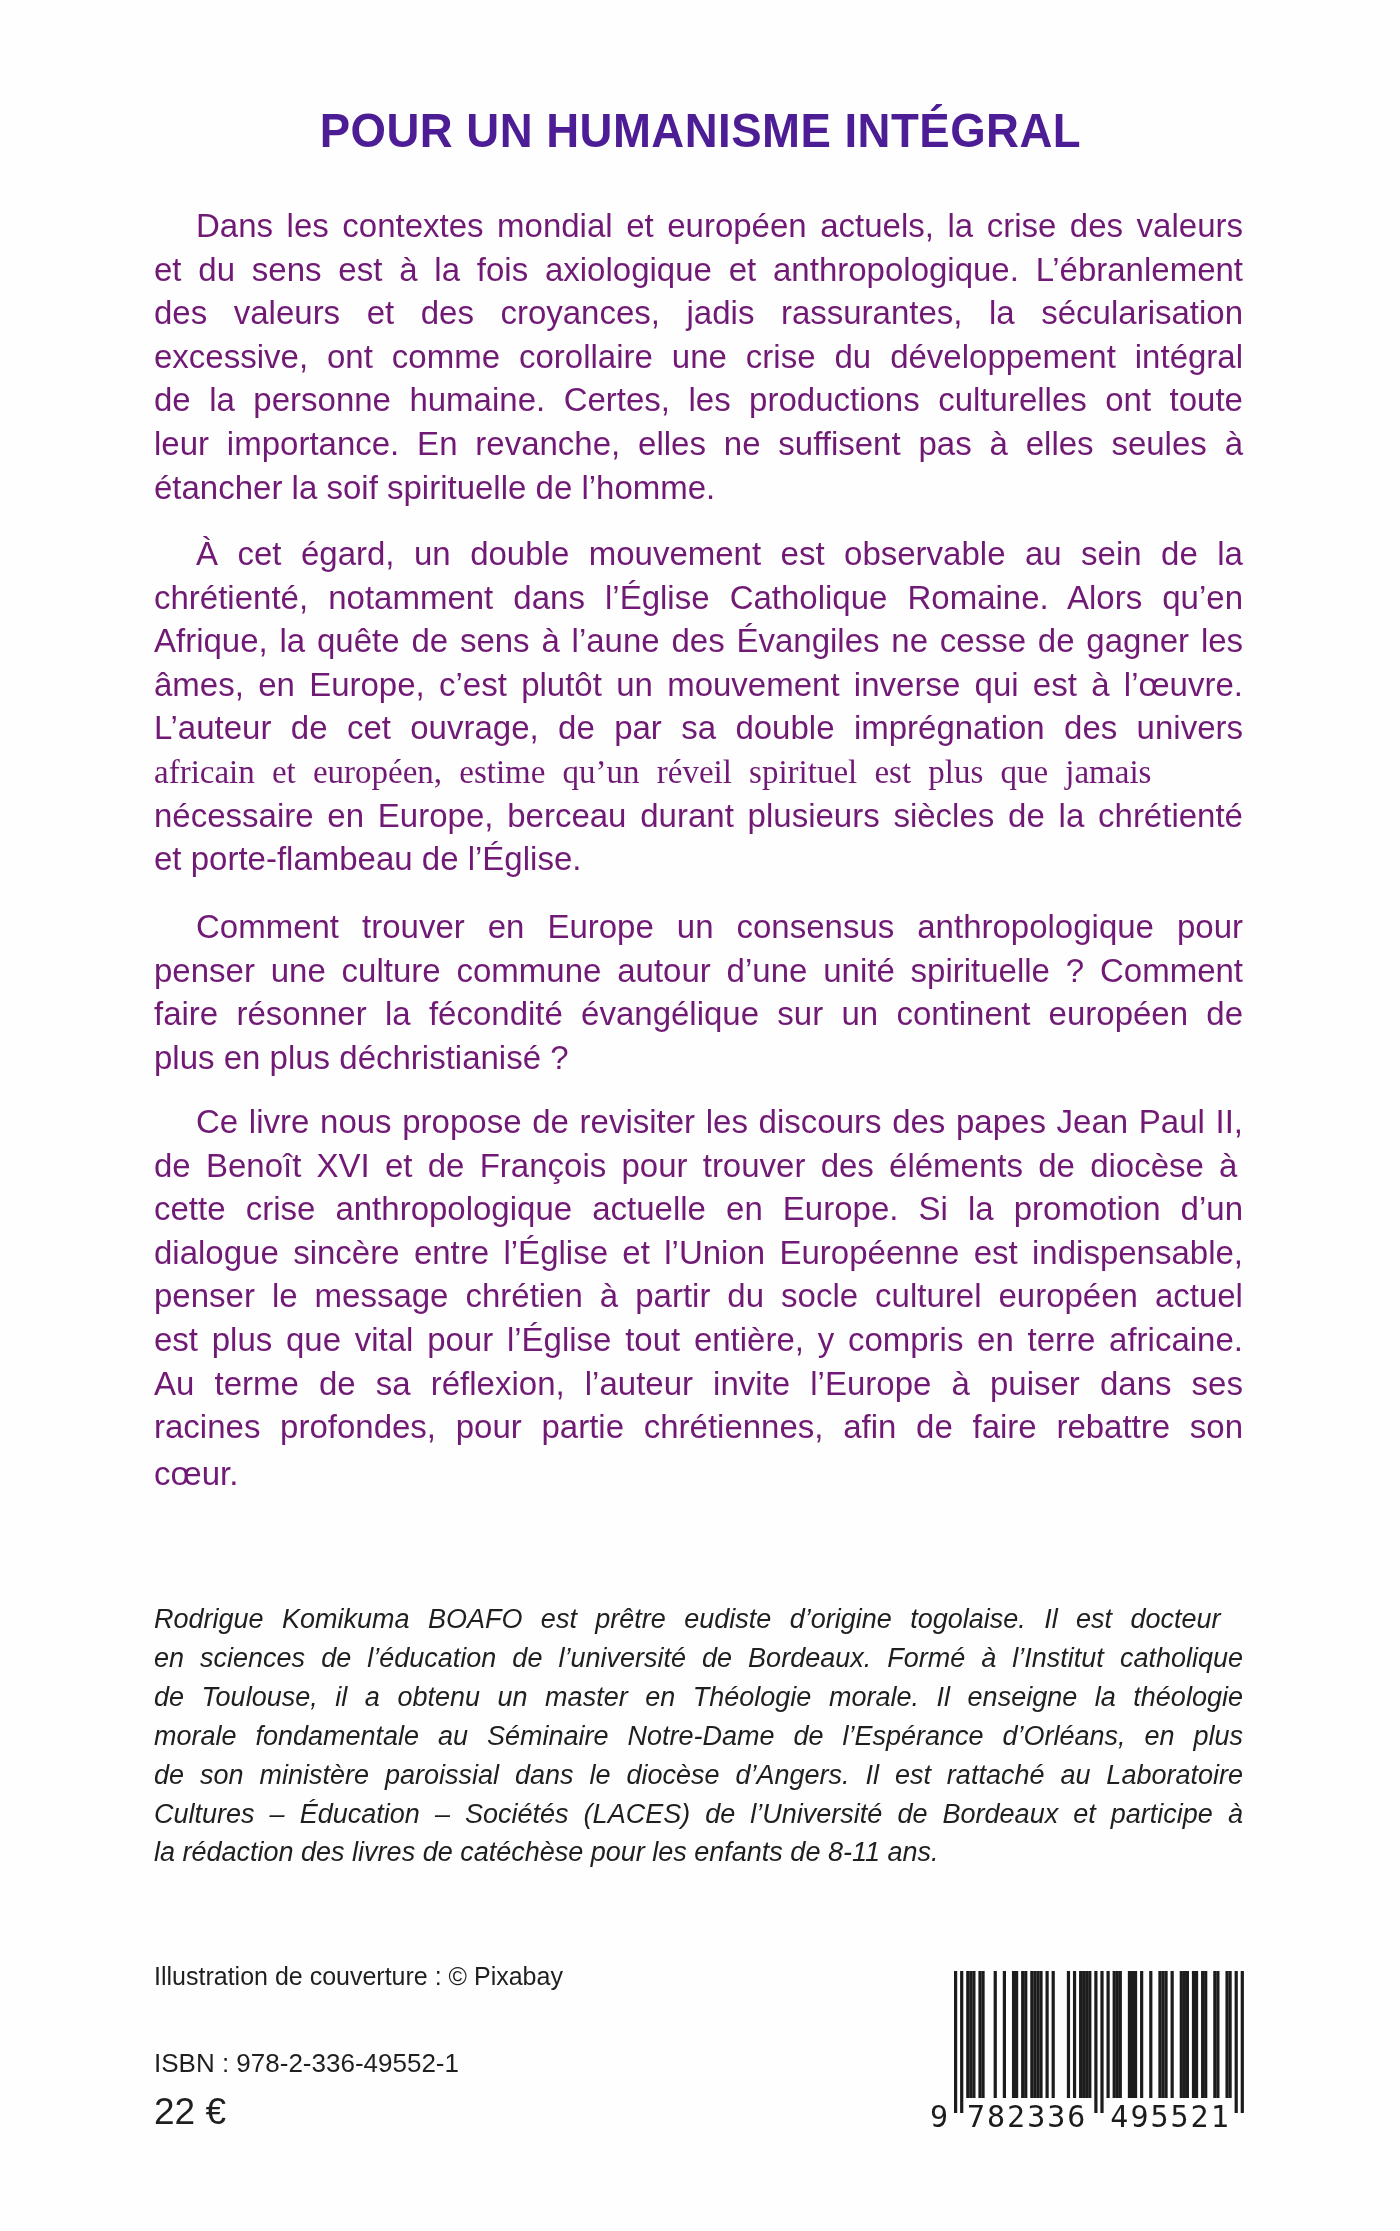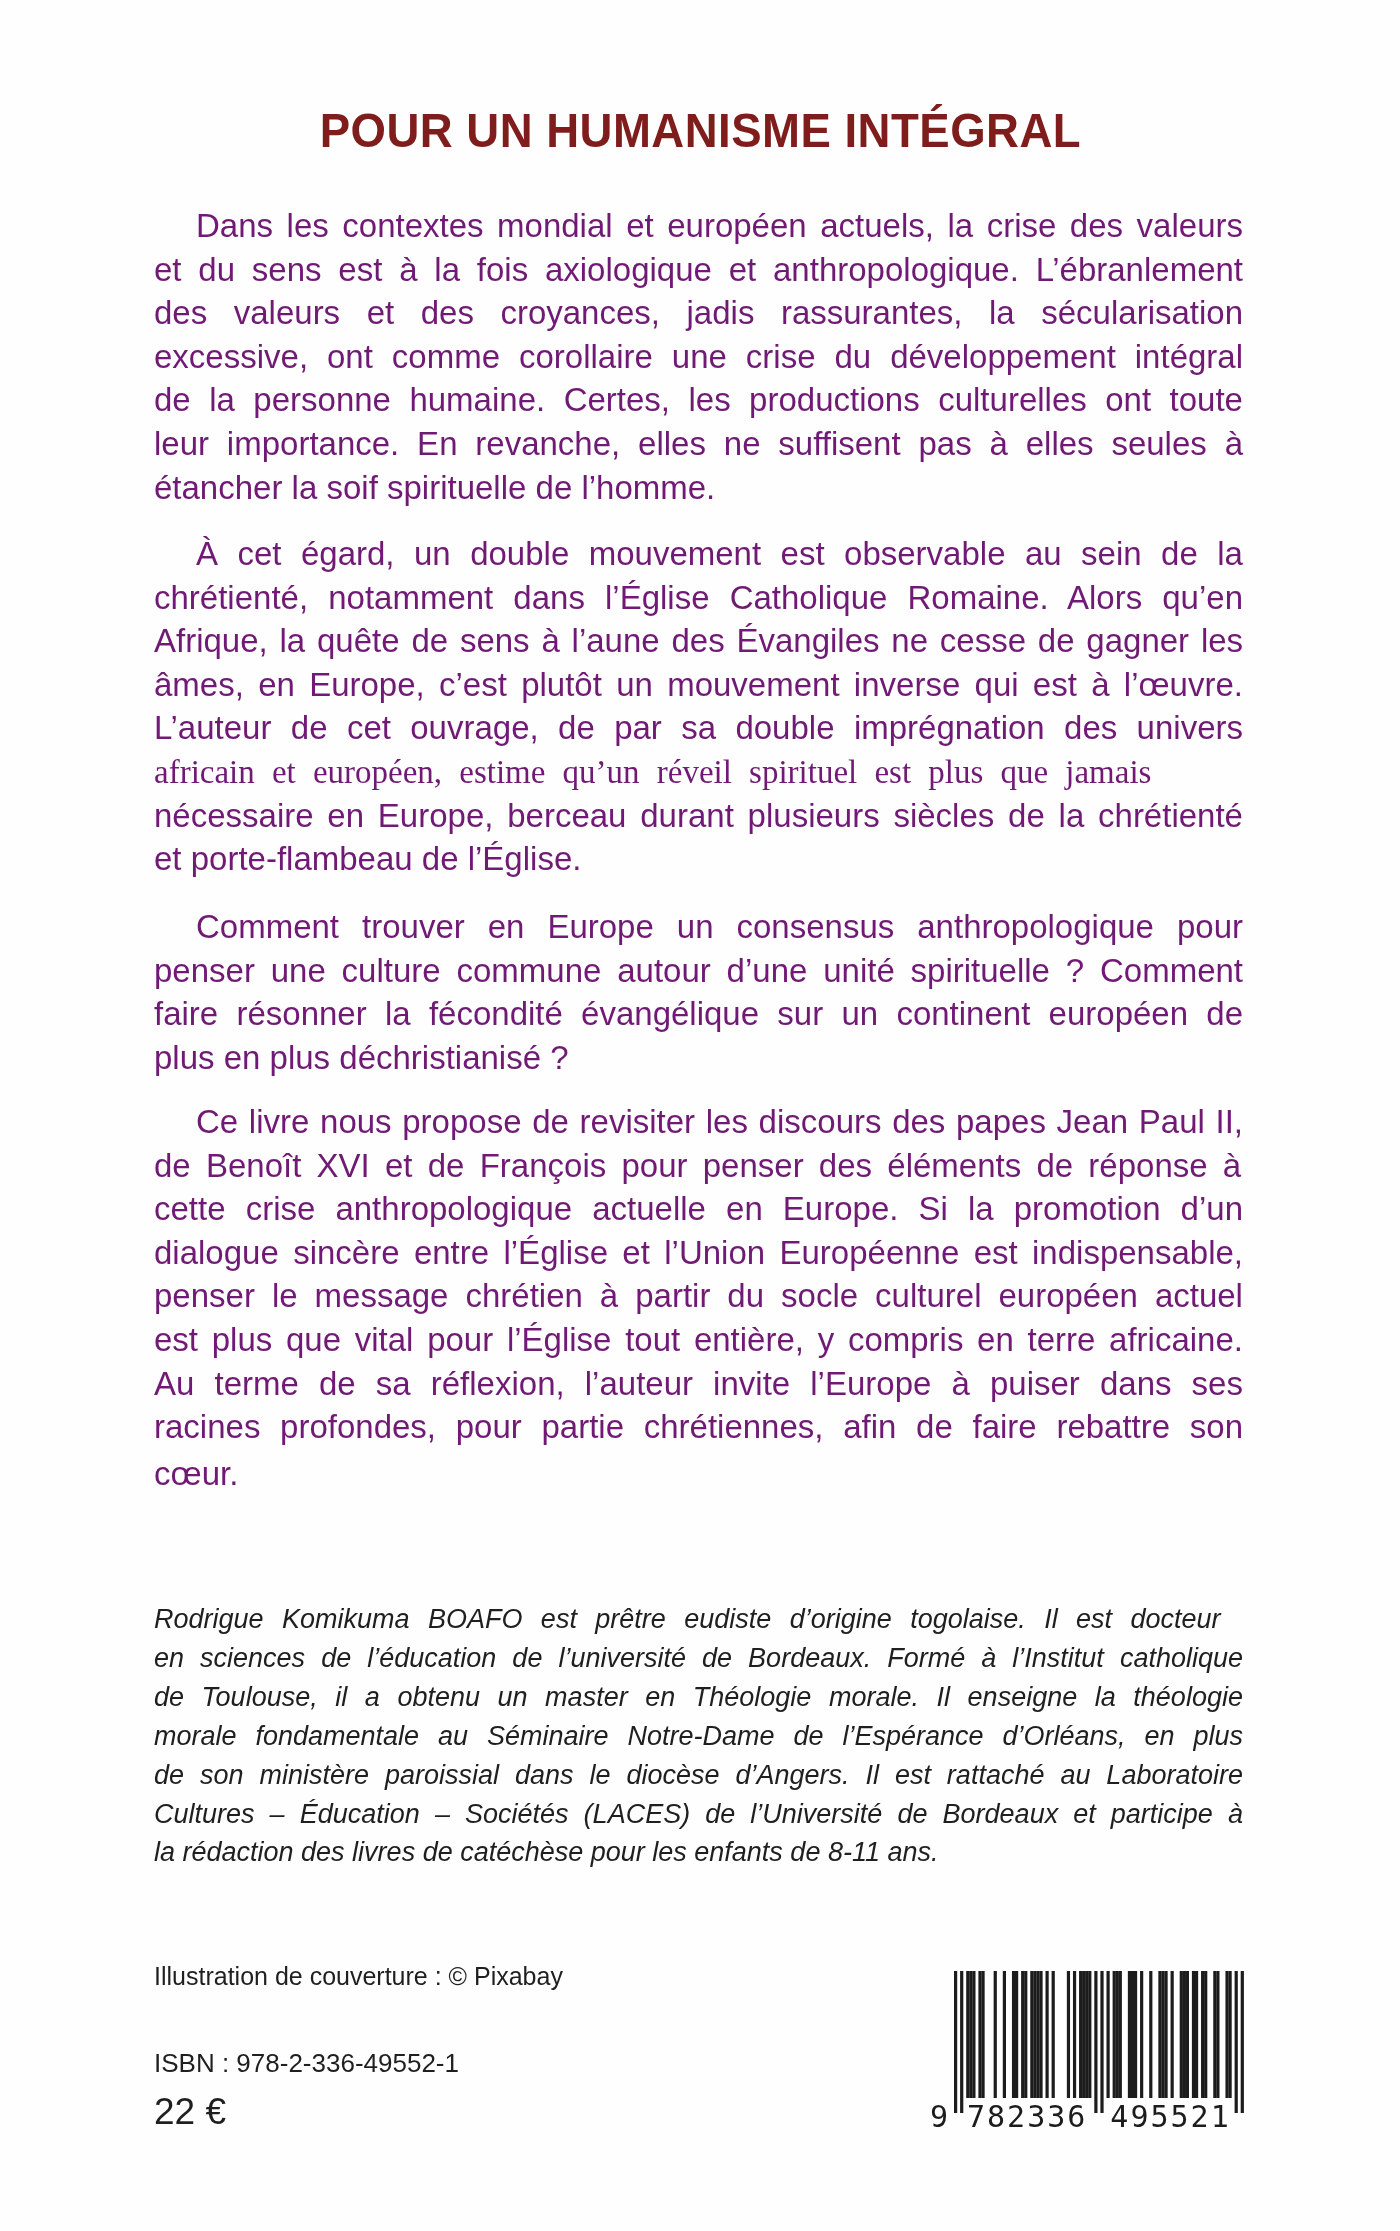--- a/index.html
+++ b/index.html
@@ -4,21 +4,21 @@
 <style>
   html, body { margin: 0; padding: 0; background: #ffffff; }
   body { width: 1400px; height: 2231px; position: relative; overflow: hidden; color: #1e1e1e; }
   .page { position: absolute; left: 0; top: 0; width: 1400px; height: 2231px; background: #fefefe; }
 
   .title {
     position: absolute; left: 0; width: 1400px; top: 100px;
     text-align: center;
     font-family: "Liberation Sans", sans-serif; font-weight: bold;
     font-size: 49px; letter-spacing: 0.5px; line-height: 60px;
-    color: #7f1d1d;
+    color: #4c1d95;
   }
   .title span { display: inline-block; transform: scaleX(0.93); transform-origin: center; }
 
   .text-block { position: absolute; left: 154px; width: 1089px; }
   .line {
     position: absolute; left: 0; width: 1089px; height: 44px;
     white-space: nowrap;
   }
   .line .inner { display: inline-block; transform-origin: left bottom; white-space: nowrap; }
 
@@ -59,21 +59,21 @@
       <div class="line" style="top: 662.8px; padding-left: 0px; width: 1089px;"><span class="inner" style="word-spacing: 5.12px;">âmes, en Europe, c’est plutôt un mouvement inverse qui est à l’œuvre.</span></div>
       <div class="line" style="top: 706.4px; padding-left: 0px; width: 1089px;"><span class="inner" style="word-spacing: 10.2px;">L’auteur de cet ouvrage, de par sa double imprégnation des univers</span></div>
       <div class="line" style="top: 750px; padding-left: 0px; width: 1089px;"><span class="inner" style="word-spacing: 8.93px; font-family: Liberation Serif, serif;">africain et européen, estime qu’un réveil spirituel est plus que jamais</span></div>
       <div class="line" style="top: 793.6px; padding-left: 0px; width: 1089px;"><span class="inner" style="word-spacing: 4.61px;">nécessaire en Europe, berceau durant plusieurs siècles de la chrétienté</span></div>
       <div class="line" style="top: 837.2px; padding-left: 0px; width: 1089px;"><span class="inner">et porte-flambeau de l’Église.</span></div>
       <div class="line" style="top: 905px; padding-left: 42px; width: 1047px;"><span class="inner" style="word-spacing: 13.82px;">Comment trouver en Europe un consensus anthropologique pour</span></div>
       <div class="line" style="top: 948.6px; padding-left: 0px; width: 1089px;"><span class="inner" style="word-spacing: 6.66px;">penser une culture commune autour d’une unité spirituelle ? Comment</span></div>
       <div class="line" style="top: 992.2px; padding-left: 0px; width: 1089px;"><span class="inner" style="word-spacing: 9.09px;">faire résonner la fécondité évangélique sur un continent européen de</span></div>
       <div class="line" style="top: 1035.8px; padding-left: 0px; width: 1089px;"><span class="inner">plus en plus déchristianisé ?</span></div>
       <div class="line" style="top: 1100px; padding-left: 42px; width: 1047px;"><span class="inner" style="word-spacing: 1.5px;">Ce livre nous propose de revisiter les discours des papes Jean Paul II,</span></div>
-      <div class="line" style="top: 1143.6px; padding-left: 0px; width: 1089px;"><span class="inner" style="word-spacing: 6.06px;">de Benoît XVI et de François pour penser des éléments de réponse à</span></div>
+      <div class="line" style="top: 1143.6px; padding-left: 0px; width: 1089px;"><span class="inner" style="word-spacing: 6.06px;">de Benoît XVI et de François pour trouver des éléments de diocèse à</span></div>
       <div class="line" style="top: 1187.2px; padding-left: 0px; width: 1089px;"><span class="inner" style="word-spacing: 10.93px;">cette crise anthropologique actuelle en Europe. Si la promotion d’un</span></div>
       <div class="line" style="top: 1230.8px; padding-left: 0px; width: 1089px;"><span class="inner" style="word-spacing: 5.19px;">dialogue sincère entre l’Église et l’Union Européenne est indispensable,</span></div>
       <div class="line" style="top: 1274.4px; padding-left: 0px; width: 1089px;"><span class="inner" style="word-spacing: 7.82px;">penser le message chrétien à partir du socle culturel européen actuel</span></div>
       <div class="line" style="top: 1318px; padding-left: 0px; width: 1089px;"><span class="inner" style="word-spacing: 4.54px;">est plus que vital pour l’Église tout entière, y compris en terre africaine.</span></div>
       <div class="line" style="top: 1361.6px; padding-left: 0px; width: 1089px;"><span class="inner" style="word-spacing: 10.95px;">Au terme de sa réflexion, l’auteur invite l’Europe à puiser dans ses</span></div>
       <div class="line" style="top: 1405.2px; padding-left: 0px; width: 1089px;"><span class="inner" style="word-spacing: 10.53px;">racines profondes, pour partie chrétiennes, afin de faire rebattre son</span></div>
       <div class="line" style="top: 1451.8px; padding-left: 0px; width: 1089px;"><span class="inner">cœur.</span></div>
     </div>
 
   <div class="text-block bio-text" id="bio-text" style="top:0;">

